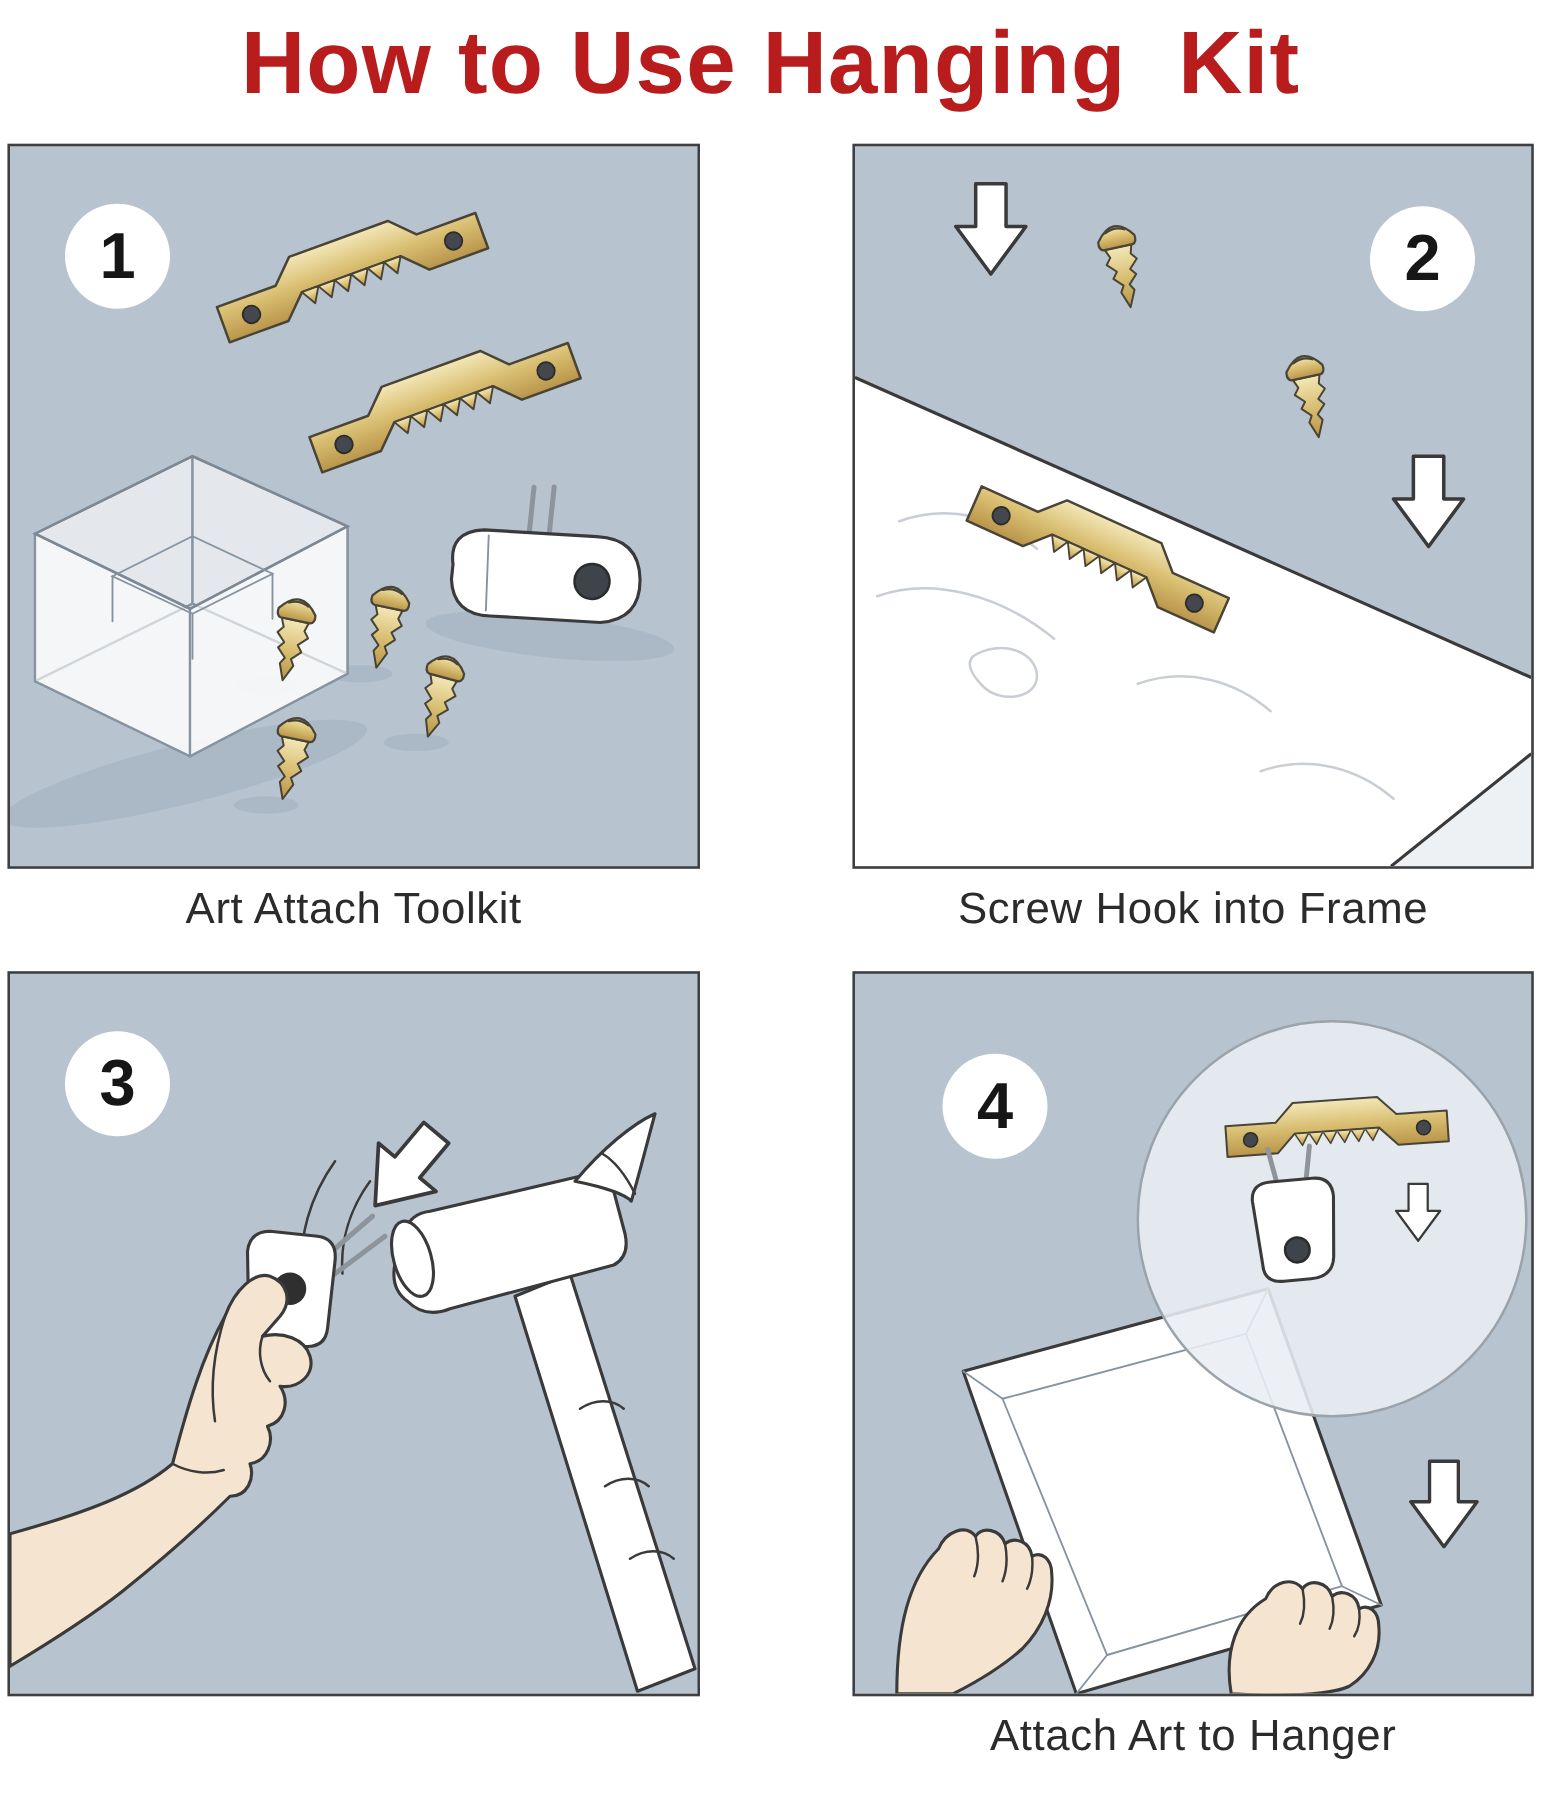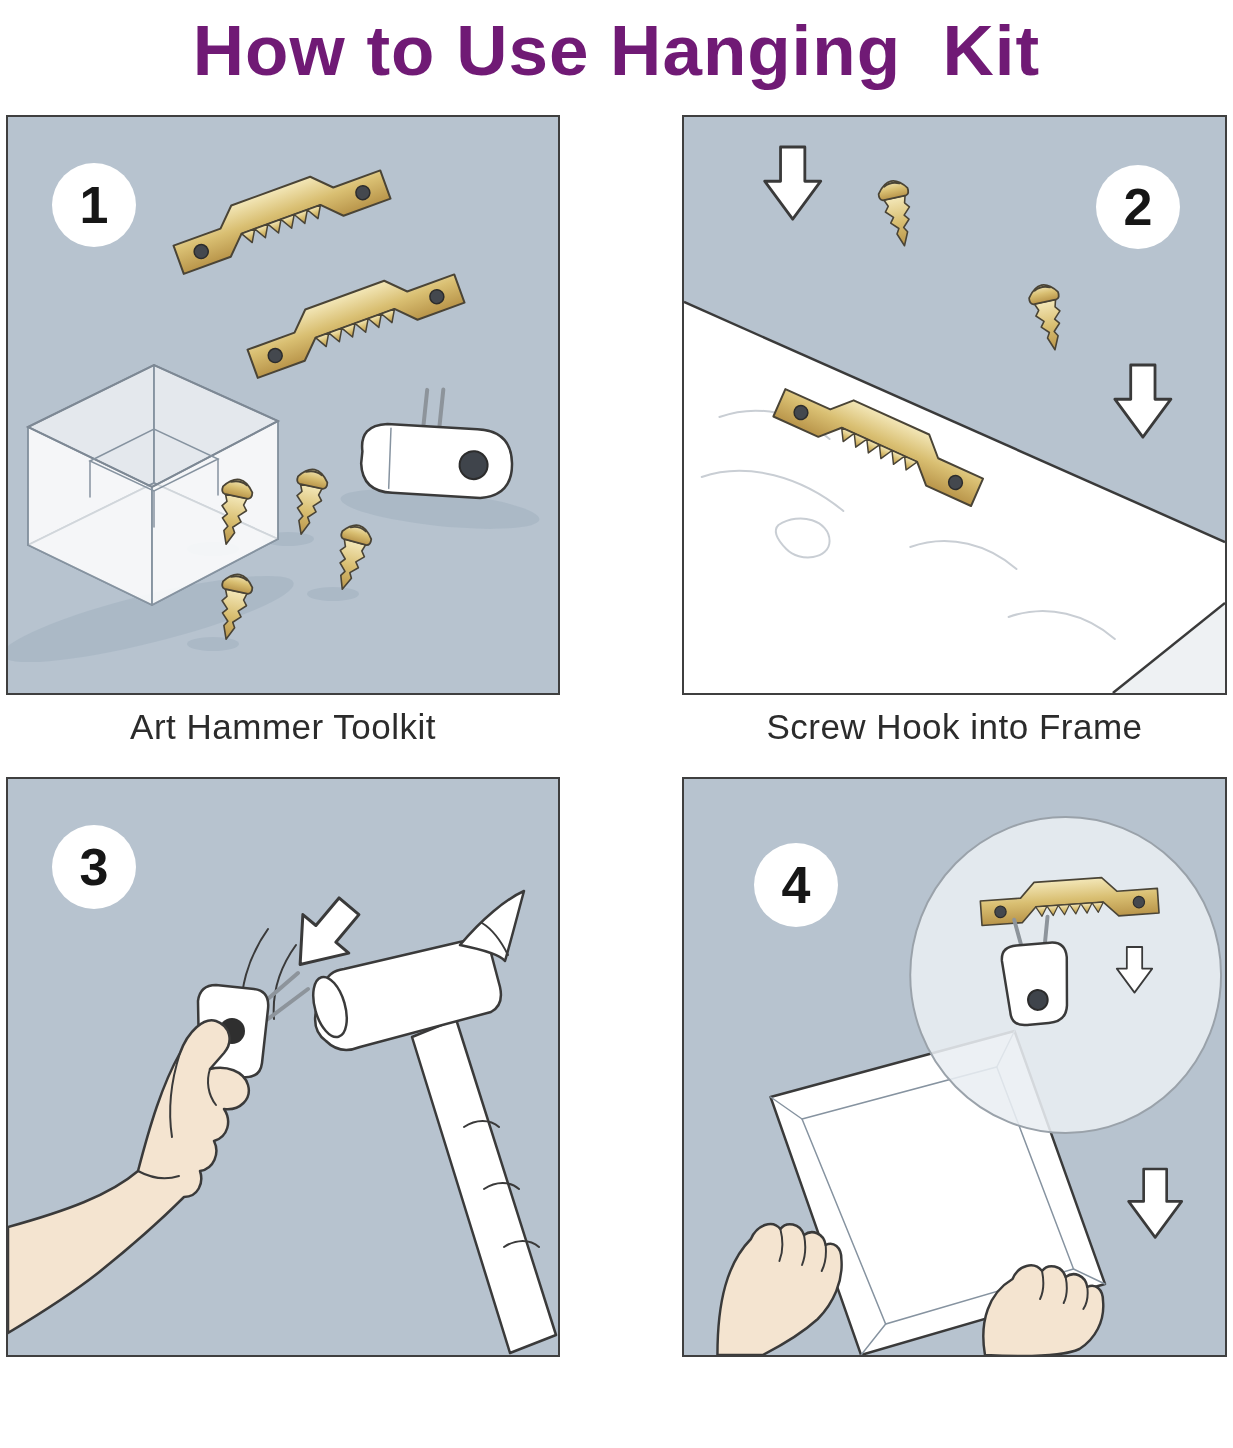--- a/index.html
+++ b/index.html
@@ -10,21 +10,21 @@
     --shadow:#a5b3c1;
   }
   html,body{margin:0;padding:0;background:#fff;}
   body{width:1233px;height:1448px;font-family:"Liberation Sans",sans-serif;overflow:hidden;}
   .title{
     margin:10px 0 24px;
     text-align:center;
     font-size:71px;
     font-weight:700;
     letter-spacing:1px;
-    color:#701a75;
+    color:#b91c1c;
     white-space:pre;
   }
   .grid{
     display:grid;
     grid-template-columns:554px 545px;
     column-gap:122px;
     row-gap:30px;
     padding:0 6px;
   }
   figure{margin:0;display:flex;flex-direction:column;}
@@ -124,21 +124,21 @@
         <use href="#screw" transform="translate(215,450) rotate(12)"></use>
 
         <g transform="translate(352,300) rotate(6)">
           <path class="pin" d="M64,18 L64,-34 M80,16 L80,-36"></path>
           <path class="white" d="M6,34 Q0,8 28,4 L118,0 Q152,-2 156,30 Q160,62 128,68 L40,72 Q10,74 6,46 Z"></path>
           <path class="thin" d="M32,8 L36,68"></path>
           <circle cx="118" cy="36" r="14" fill="#3f444b" stroke="#2c2c2c" stroke-width="2"></circle>
         </g>
       </svg>
     </div>
-    <figcaption>Art Hammer Toolkit</figcaption>
+    <figcaption>Art Attach Toolkit</figcaption>
   </figure>
 
   <figure>
     <div class="panel">
       <div class="badge" style="left:412px;top:48px;">
         <span>2</span>
       </div>
       <svg class="art" viewBox="0 0 550 576" preserveAspectRatio="none">
 
         <g>
@@ -229,15 +229,16 @@
         <g transform="translate(322,168) rotate(-5)">
           <path class="pin" d="M22,6 L16,-26 M44,6 L50,-26"></path>
           <path class="white" d="M0,14 Q0,0 16,0 L50,0 Q66,0 66,16 L62,64 Q60,80 42,80 L20,80 Q4,80 4,66 Z"></path>
           <circle cx="33" cy="56" r="10" fill="#3f444b" stroke="#2c2c2c" stroke-width="2"></circle>
         </g>
         <use href="#arrowDown" transform="translate(440,168) scale(0.6)"></use>
 
         <use href="#arrowDown" transform="translate(452,390) scale(0.9)"></use>
       </svg>
     </div>
+    <figcaption>Attach Art to Hanger</figcaption>
   </figure>
 
 </div>
 
 </body></html>

